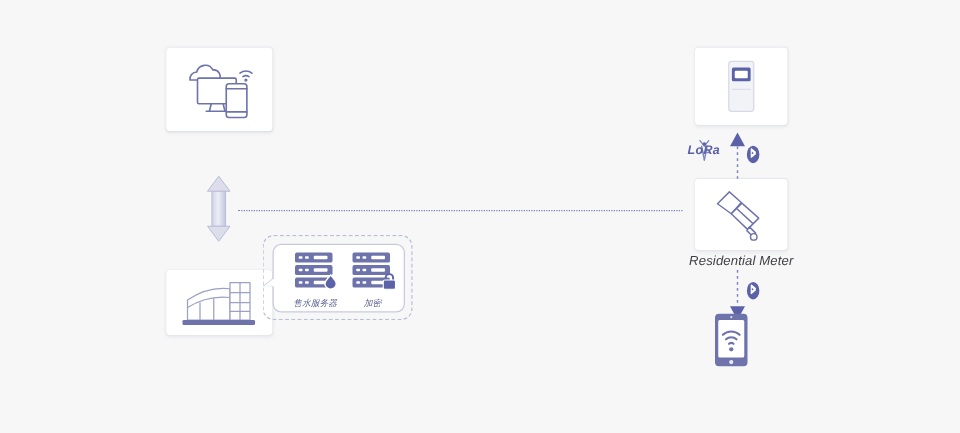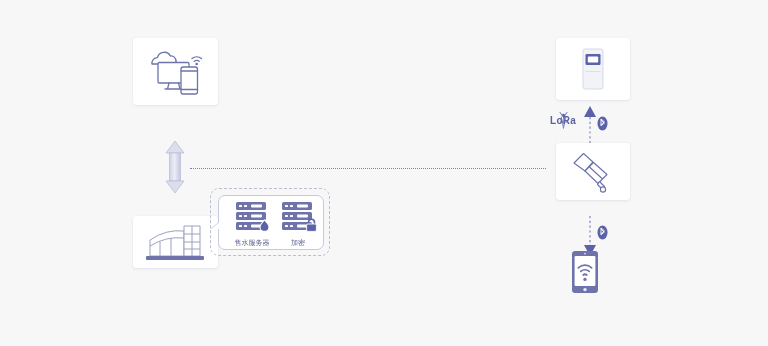--- a/index.html
+++ b/index.html
@@ -13,21 +13,21 @@
     font-family: "Liberation Sans", "DejaVu Sans", sans-serif;
     overflow: hidden;
     position: relative;
   }
   #stage {
     position: absolute;
     left: 0; top: 0;
     width: 768px;
     height: 346px;
   }
-  .abs { position: absolute; }
+  .abs { position: absolute; font-style: italic; }
 
   
   .card {
     background: #ffffff;
     border-radius: 3px;
     box-shadow: 0 1px 3px rgba(70,75,120,0.10), 0 0 1px rgba(70,75,120,0.10);
     display: flex;
     align-items: center;
     justify-content: center;
   }
@@ -320,20 +320,21 @@
         <path d="M8 13 L17.5 3.5 L27 12 L19 21 Z"></path>
 
         <path d="M19 21 L27.5 12.5 L41 24.5 L32 33.5 Z"></path>
         <line x1="23.5" y1="17" x2="36" y2="28.5"></line>
 
         <path d="M33.5 31.5 L38.5 36.5 L36 39 L31.5 34.5 Z"></path>
         <circle cx="37" cy="39.5" r="2.6"></circle>
       </g>
     </svg>
   </div>
+  <div class="abs" id="residential-meter-label">Residential Meter</div>
 
   <div class="abs" id="bt-downlink-arrow">
     <svg width="18" height="42" viewBox="0 0 18 42">
       <line x1="9" y1="1" x2="9" y2="30" stroke="#8086bd" stroke-width="1.2" stroke-dasharray="2.2 2.6"></line>
       <path d="M9 41 L15 30 L3 30 Z" fill="#5b62a8"></path>
     </svg>
   </div>
 
   <div class="abs bt-badge" id="bt-badge-bottom">
     <svg width="11" height="15" viewBox="0 0 11 15">

